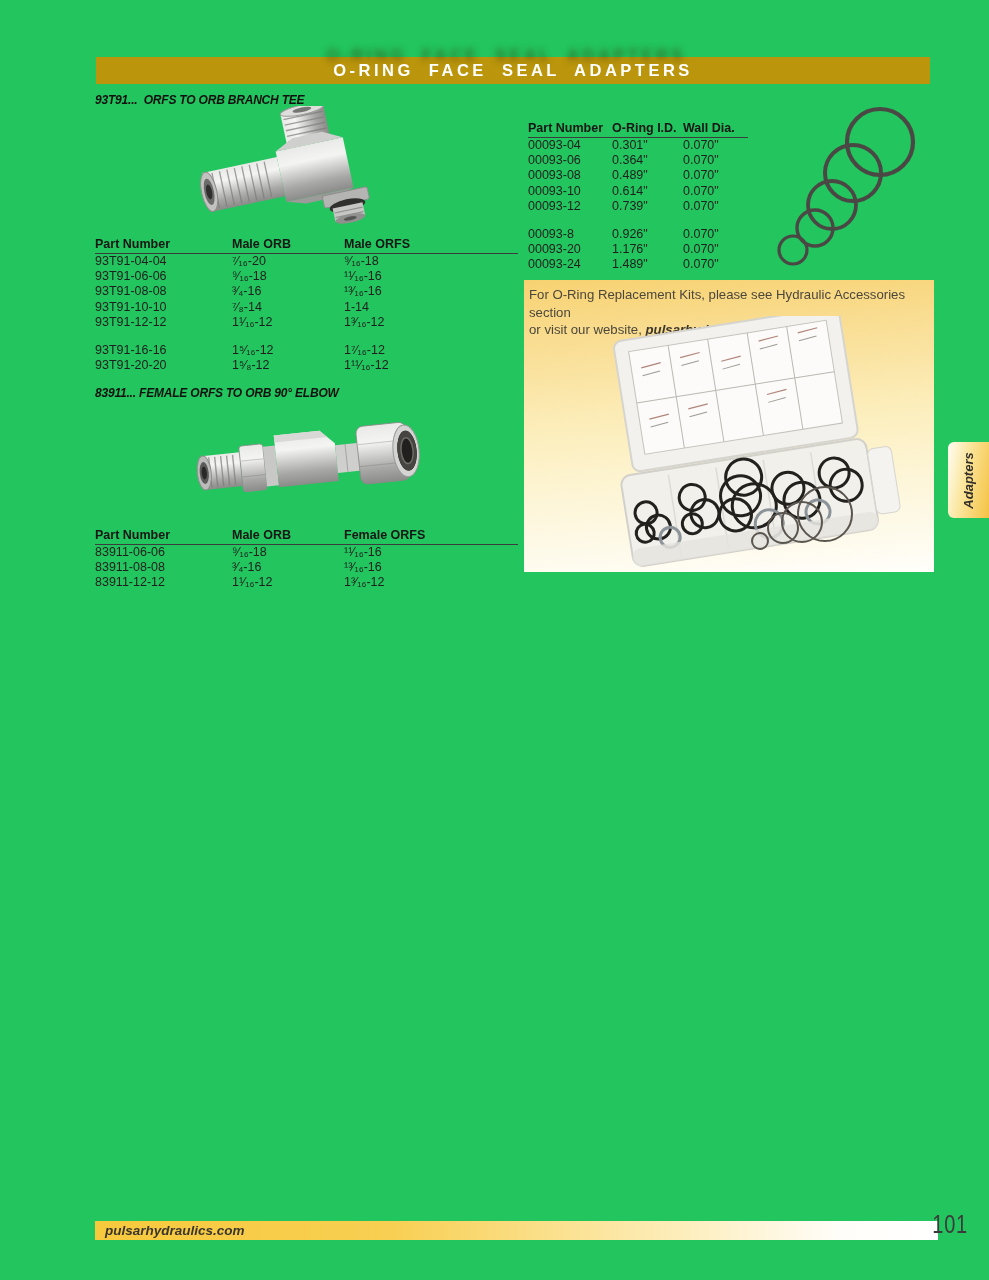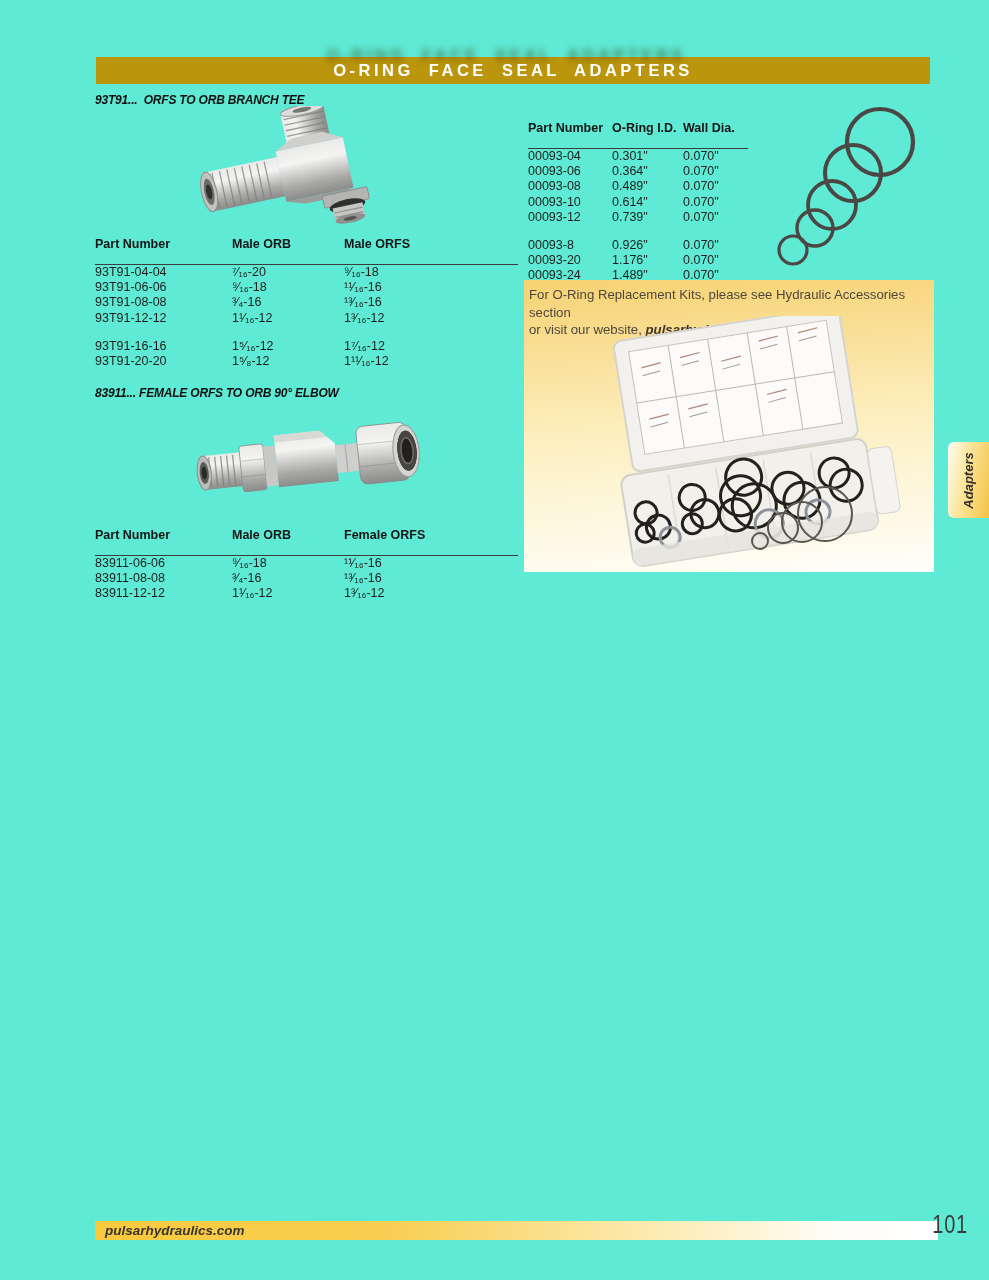--- a/index.html
+++ b/index.html
@@ -1,39 +1,39 @@
 <!DOCTYPE html>
 <html><head>
 <meta charset="utf-8">
 <style>
   html,body{margin:0;padding:0;background:#ffffff;}
   .page{
     position:relative;width:989px;height:1280px;overflow:hidden;
-    background:#5eead4;
+    background:#22c55e;
     font-family:"Liberation Sans","DejaVu Sans",sans-serif;
     -webkit-font-smoothing:antialiased;
   }
   
   .banner{
     position:absolute;left:96px;top:57px;width:834px;height:27px;
     background:#bb960c;display:flex;align-items:center;justify-content:center;
   }
   .banner-title{
     color:#ffffff;font-weight:bold;font-size:16.5px;letter-spacing:3.5px;word-spacing:7px;
     text-shadow:-7px -15px 6px rgba(62,50,8,.55);
     font-family:"Liberation Sans","DejaVu Sans",sans-serif;
   }
   
   .sec-title{
     position:absolute;font-weight:bold;font-style:italic;font-size:12px;color:#101010;
     white-space:pre;letter-spacing:-0.2px;
   }
   
   .ptable{position:absolute;font-size:12.5px;color:#1e1e1e;}
-  .thead{display:flex;font-weight:bold;color:#161616;border-bottom:1.6px solid #3c3c3c;padding-bottom:13px;justify-content:flex-end;}
+  .thead{display:flex;font-weight:bold;color:#161616;border-bottom:1.6px solid #3c3c3c;padding-bottom:2px;justify-content:flex-end;}
   .trow{display:flex;line-height:15.2px;}
   .tgap{margin-top:13px;}
   .tcell{display:block;}
   .cols-wide .tcell:nth-child(1){width:137px;}
   .cols-wide .tcell:nth-child(2){width:112px;}
   .cols-wide .tcell:nth-child(3){flex:1;}
   .cols-narrow .tcell:nth-child(1){width:84px;}
   .cols-narrow .tcell:nth-child(2){width:71px;}
   .cols-narrow .tcell:nth-child(3){flex:1;}
   .tbody .trow{font-family:"Liberation Sans","DejaVu Sans",sans-serif;}
@@ -151,20 +151,25 @@
           <span class="tcell">93T91-06-06</span>
           <span class="tcell">⁹⁄₁₆-18</span>
           <span class="tcell">¹¹⁄₁₆-16</span>
         </div>
         <div class="trow">
           <span class="tcell">93T91-08-08</span>
           <span class="tcell">³⁄₄-16</span>
           <span class="tcell">¹³⁄₁₆-16</span>
         </div>
         <div class="trow">
+          <span class="tcell">93T91-10-10</span>
+          <span class="tcell">⁷⁄₈-14</span>
+          <span class="tcell">1-14</span>
+        </div>
+        <div class="trow">
           <span class="tcell">93T91-12-12</span>
           <span class="tcell">1¹⁄₁₆-12</span>
           <span class="tcell">1³⁄₁₆-12</span>
         </div>
         <div class="trow tgap">
           <span class="tcell">93T91-16-16</span>
           <span class="tcell">1⁵⁄₁₆-12</span>
           <span class="tcell">1⁷⁄₁₆-12</span>
         </div>
         <div class="trow">

